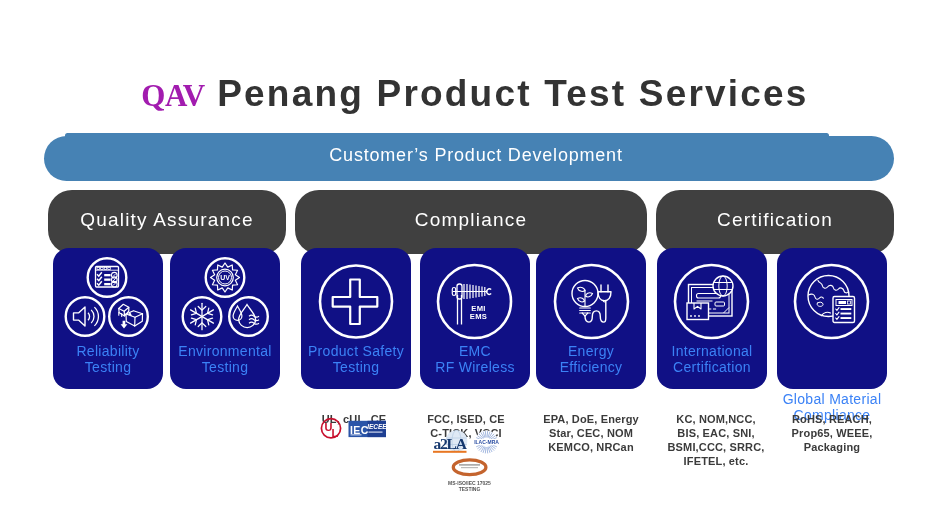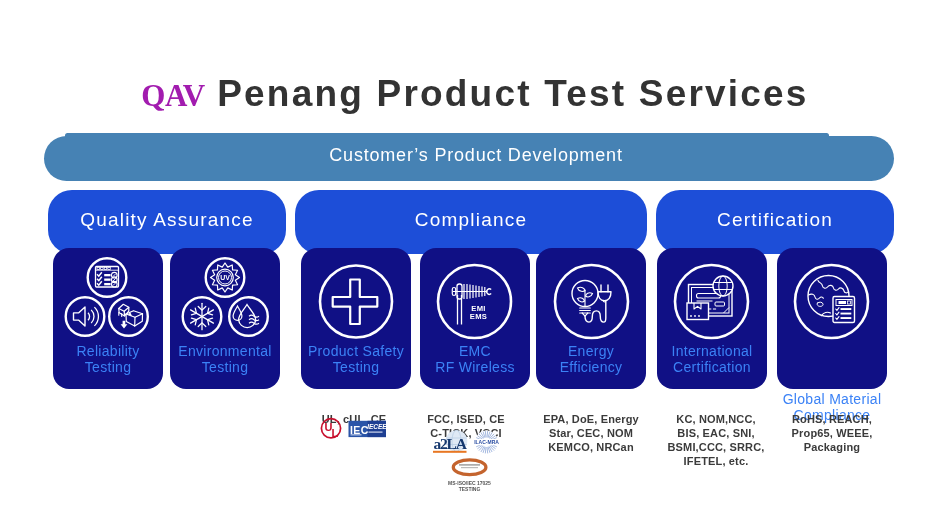--- a/index.html
+++ b/index.html
@@ -4,21 +4,21 @@
 <style>
 html,body{margin:0;padding:0;}
 body{width:948px;height:514px;position:relative;background:#ffffff;font-family:"Liberation Sans",sans-serif;overflow:hidden;}
 .abs{position:absolute;}
 #title{left:0;top:73px;width:950px;text-align:center;white-space:nowrap;color:#333333;}
 #title .qav{font-family:"Liberation Serif",serif;font-weight:bold;font-size:31px;letter-spacing:-0.5px;color:#a21caf;}
 #title .rest{font-weight:bold;font-size:37px;letter-spacing:2.2px;}
 .bannerback{left:44px;top:135.5px;width:850px;height:45.5px;background:#4682b4;border-radius:23px;}
 .bannerfront{left:64.5px;top:132.5px;width:764px;height:42px;background:#4682b4;border-radius:2.5px;}
 .bannertext{left:2px;top:132px;width:948px;height:46px;display:flex;align-items:center;justify-content:center;color:#ffffff;font-size:18px;letter-spacing:0.8px;}
-.obar{top:190px;height:64px;background:#1d4ed8;border-radius:24px;display:flex;align-items:center;justify-content:center;color:#ffffff;font-size:19px;letter-spacing:1.2px;padding-bottom:5px;box-sizing:border-box;}
+.obar{top:190px;height:64px;background:#404040;border-radius:24px;display:flex;align-items:center;justify-content:center;color:#ffffff;font-size:19px;letter-spacing:1.2px;padding-bottom:5px;box-sizing:border-box;}
 .tile{top:248px;width:110px;height:141px;background:#101085;border-radius:16px;}
 .tlabel{top:344px;width:130px;text-align:center;color:#3b82f6;font-size:14px;line-height:15.7px;letter-spacing:0.3px;}
 .utext{top:412px;width:150px;text-align:center;color:#3b3b3b;font-size:11px;font-weight:bold;line-height:14px;letter-spacing:0.15px;}
 </style>
 </head>
 <body>
 <div class="abs" id="title"><span class="qav">QAV</span><span class="rest">&nbsp;Penang Product Test Services</span></div>
 
 <div class="abs bannerback"></div>
 <div class="abs bannerfront"></div>

